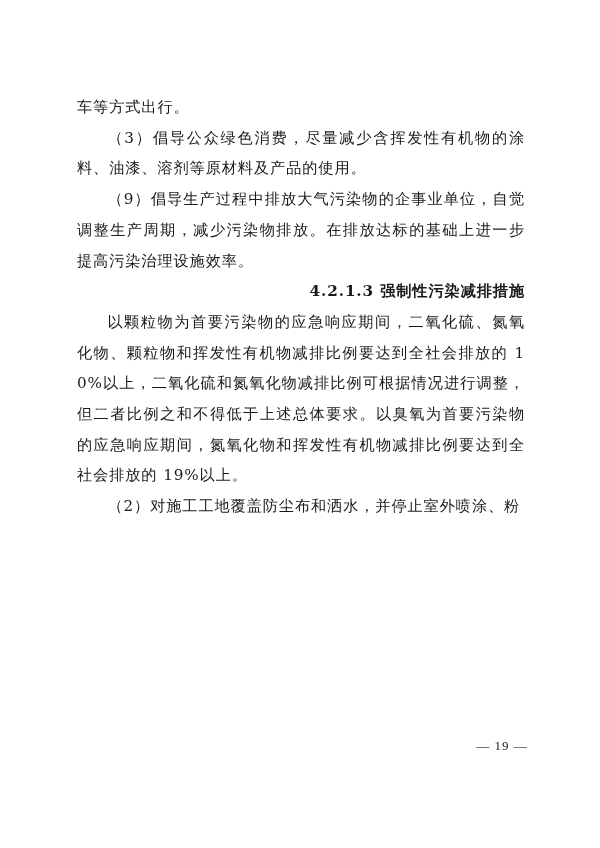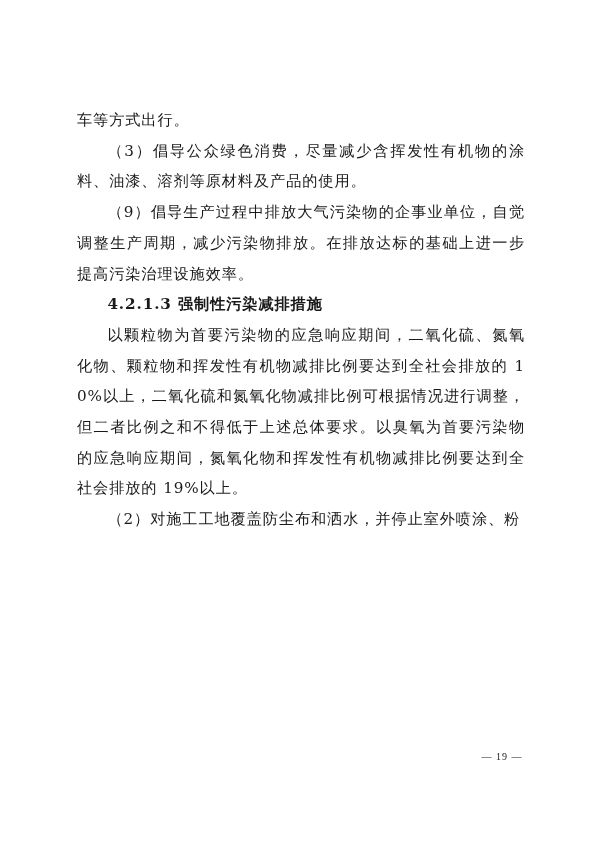--- a/index.html
+++ b/index.html
@@ -10,21 +10,21 @@
     body {
       width: 600px;
       height: 848px;
       position: relative;
       overflow: hidden;
       font-family: "DejaVu Serif", "Liberation Serif", serif;
       color: #1a1a1a;
     }
     .page {
       position: absolute;
-      left: 0; top: 17px;
+      left: 0; top: 4px;
       width: 600px; height: 808px;
       background: #ffffff;
     }
     .content {
       position: absolute;
       left: 77px;
       top: 88px;
       width: 448px;
     }
     .para {
@@ -38,29 +38,30 @@
     }
     .indent {
       text-indent: 2em;
     }
     .heading {
       margin: 0;
       font-size: 15.2px;
       line-height: 30.7px;
       letter-spacing: 0.9px;
       text-indent: 2em;
+      text-align: right;
     }
     .page-number {
       position: absolute;
       left: 462px;
       top: 734px;
       width: 80px;
       text-align: center;
       font-family: "Liberation Serif", "DejaVu Serif", serif;
-      font-size: 10px;
+      font-size: 13px;
       color: #222222;
       letter-spacing: 1px;
     }
   </style>
 </head>
 <body>
 
 <div class="page">
   <div class="content">
     <p class="para">车等方式出行。</p>

